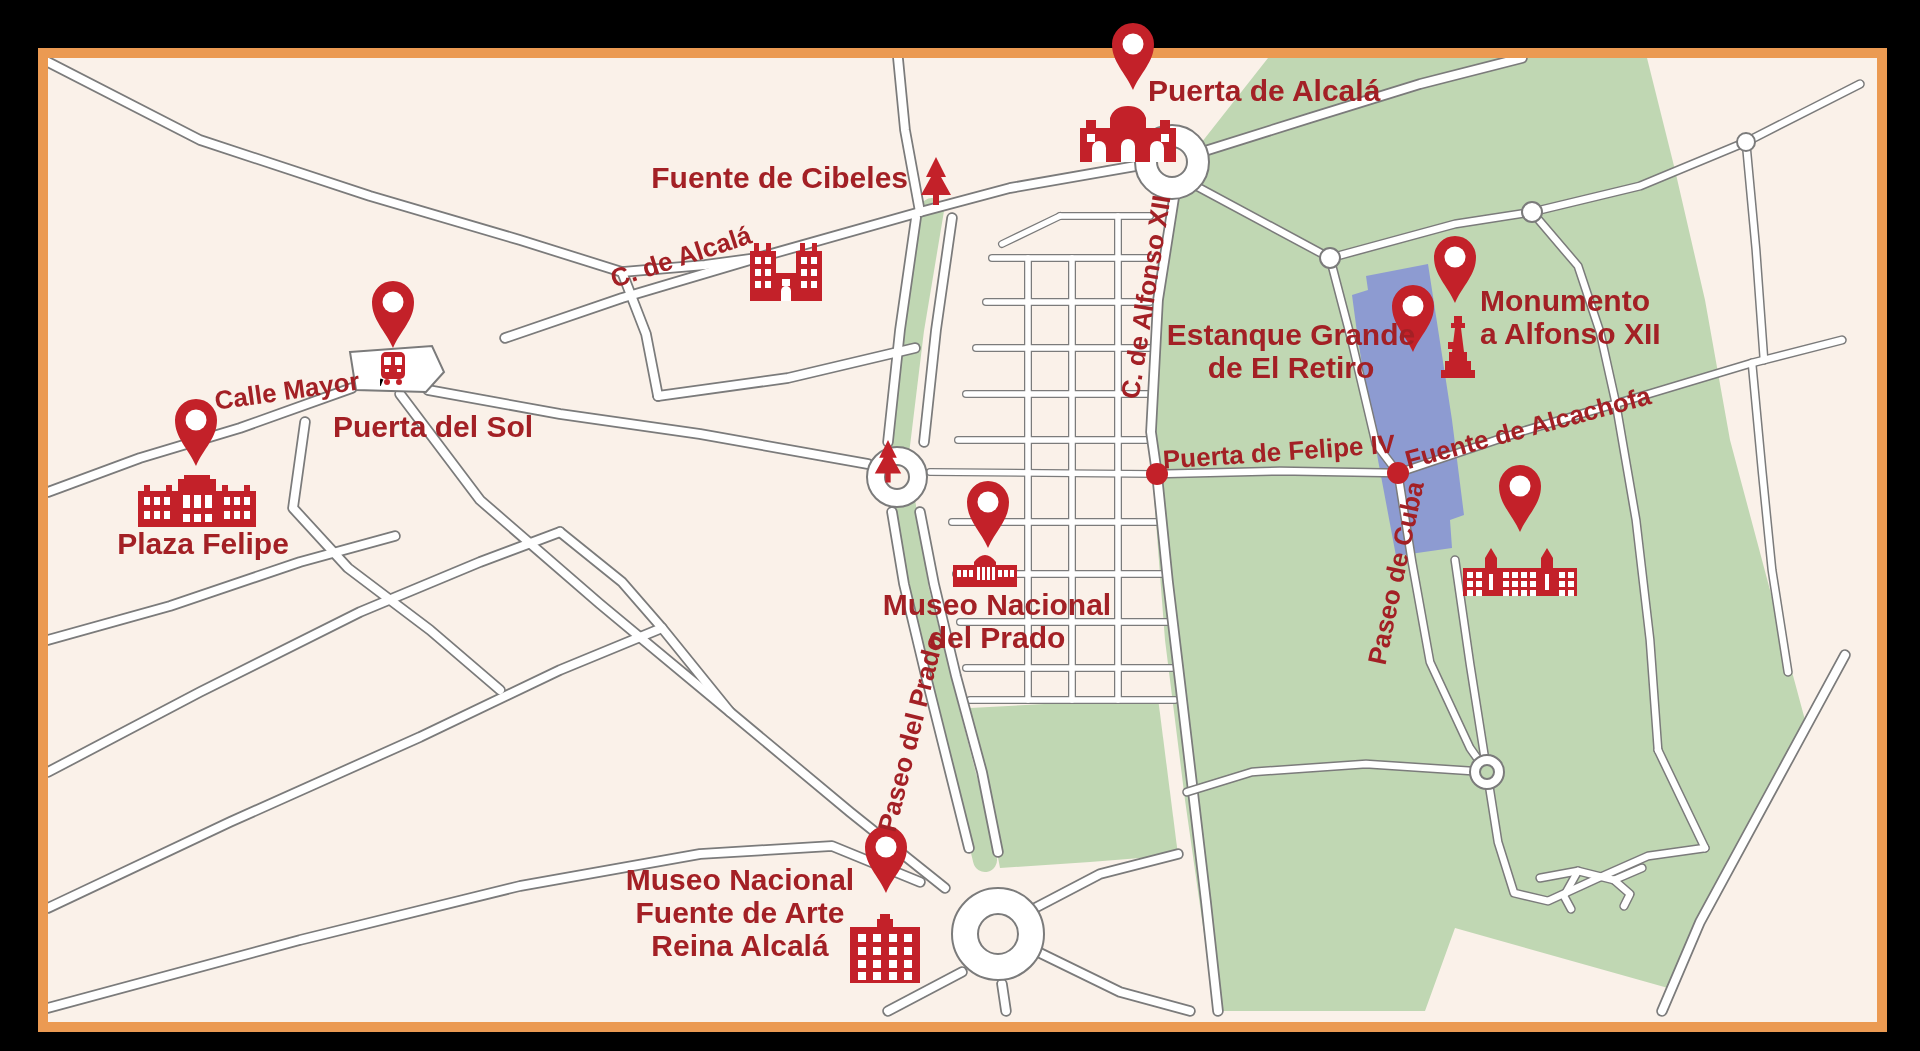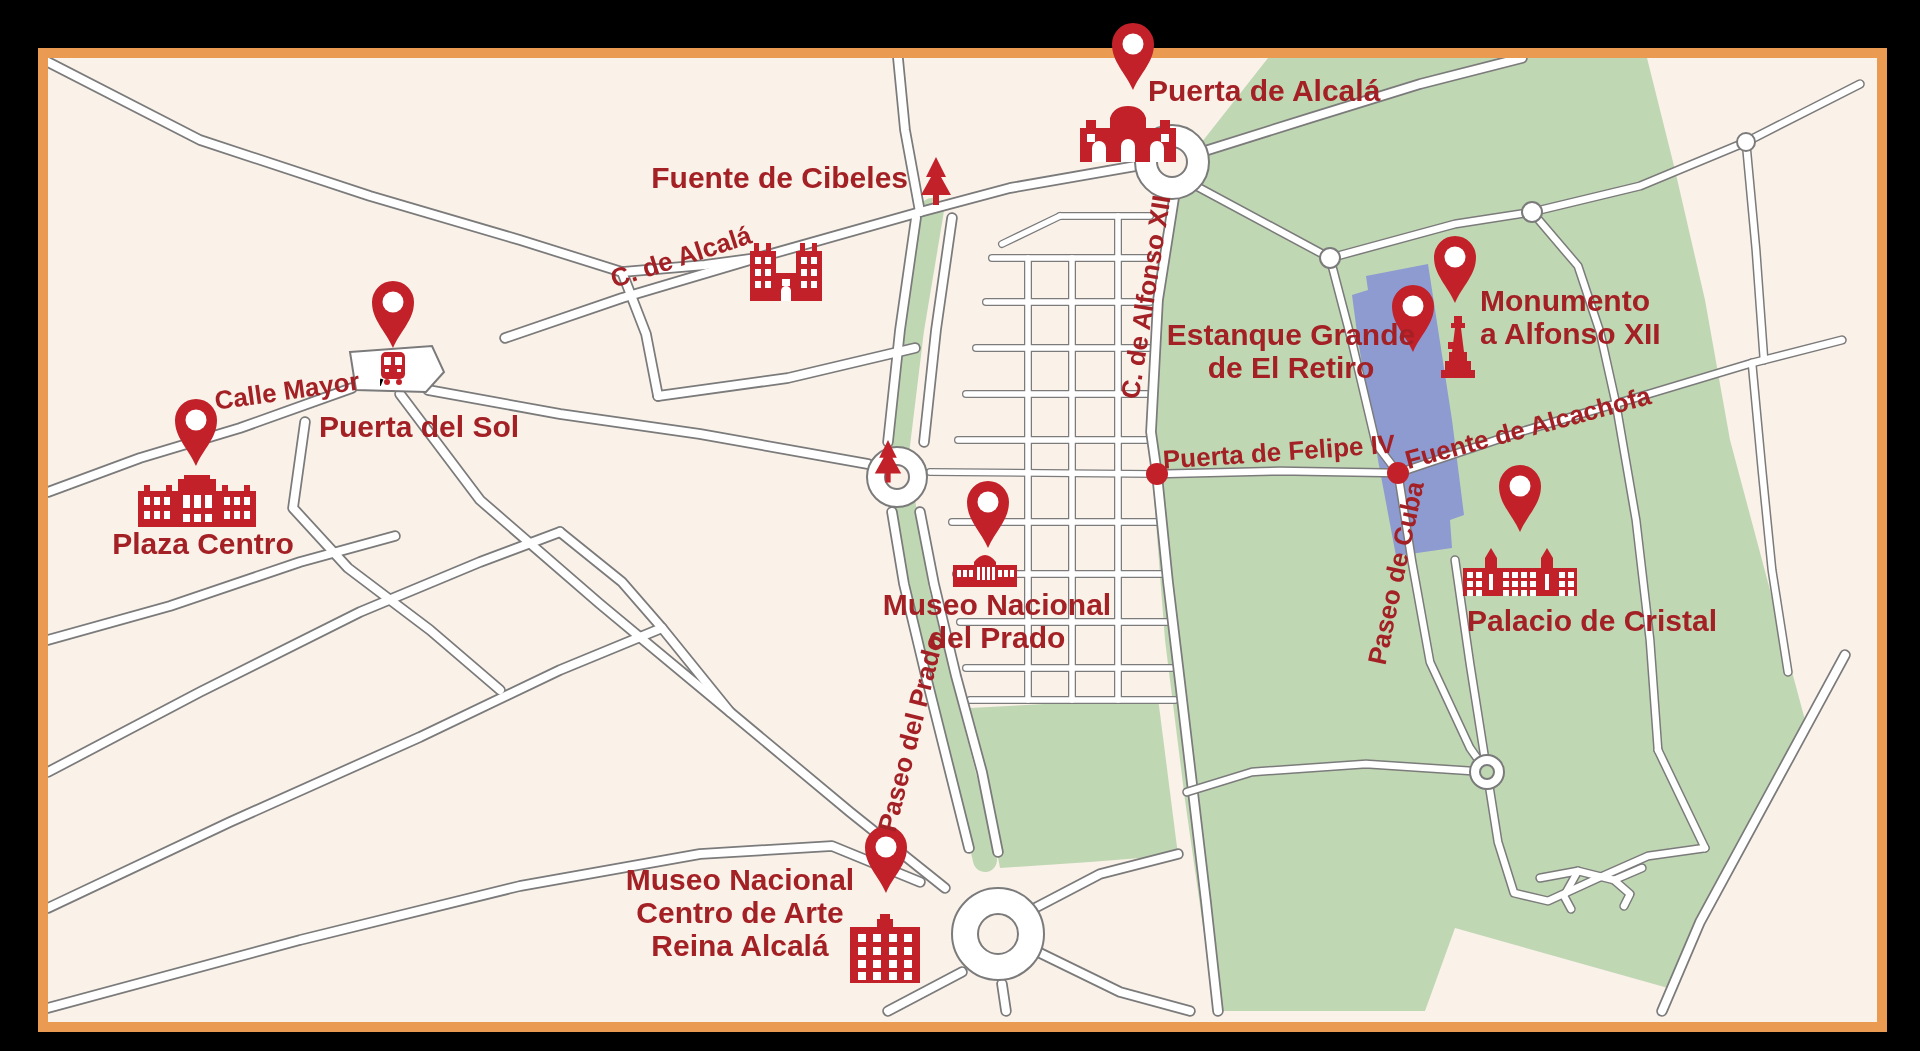--- a/index.html
+++ b/index.html
@@ -375,40 +375,39 @@
 
 <svg class="mk" style="left:1497px;top:464px;width:46px;height:68px" viewBox="0 0 46 68">
       <use href="#i-pin"></use>
     </svg>
 <svg class="mk" style="left:1463px;top:548px;width:114px;height:48px" viewBox="0 0 114 48">
       <use href="#i-cristal"></use>
     </svg>
 
 <div class="lbl poi-lbl anchor-left" style="left:1148px;top:90px">Puerta de Alcalá</div>
 <div class="lbl poi-lbl anchor-right" style="left:908px;top:177px">Fuente de Cibeles</div>
-<div class="lbl poi-lbl anchor-left" style="left:319px;top:426px">Puerta del Sol</div>
-<div class="lbl poi-lbl" style="left:203px;top:543px">Plaza Centro</div>
+<div class="lbl poi-lbl anchor-left" style="left:333px;top:426px">Puerta del Sol</div>
+<div class="lbl poi-lbl" style="left:203px;top:543px">Plaza Felipe</div>
 <div class="lbl poi-lbl" style="left:997px;top:621px">
   <div>Museo Nacional</div>
   <div>del Prado</div>
 </div>
 <div class="lbl poi-lbl" style="left:740px;top:912px">
   <div>Museo Nacional</div>
-  <div>Centro de Arte</div>
+  <div>Fuente de Arte</div>
   <div>Reina Alcalá</div>
 </div>
 <div class="lbl poi-lbl anchor-left" style="left:1480px;top:317px">
   <div>Monumento</div>
   <div>a Alfonso XII</div>
 </div>
 <div class="lbl poi-lbl" style="left:1291px;top:351px">
   <div>Estanque Grande</div>
   <div>de El Retiro</div>
 </div>
-<div class="lbl poi-lbl" style="left:1592px;top:620px">Palacio de Cristal</div>
 
 <div class="lbl st-lbl" style="left:287px;top:391px;transform:translate(-50%,-50%) rotate(-8deg)">Calle Mayor</div>
 <div class="lbl st-lbl" style="left:681px;top:257px;transform:translate(-50%,-50%) rotate(-18deg)">C. de Alcalá</div>
 <div class="lbl st-lbl" style="left:1146px;top:297px;transform:translate(-50%,-50%) rotate(-81deg)">C. de Alfonso XII</div>
 <div class="lbl st-lbl" style="left:911px;top:733px;transform:translate(-50%,-50%) rotate(-76deg)">Paseo del Prado</div>
 <div class="lbl st-lbl" style="left:1279px;top:452px;transform:translate(-50%,-50%) rotate(-4deg)">Puerta de Felipe IV</div>
 <div class="lbl st-lbl" style="left:1528px;top:428px;transform:translate(-50%,-50%) rotate(-15deg)">Fuente de Alcachofa</div>
 <div class="lbl st-lbl" style="left:1396px;top:573px;transform:translate(-50%,-50%) rotate(-78deg)">Paseo de Cuba</div>
 
 </div>

